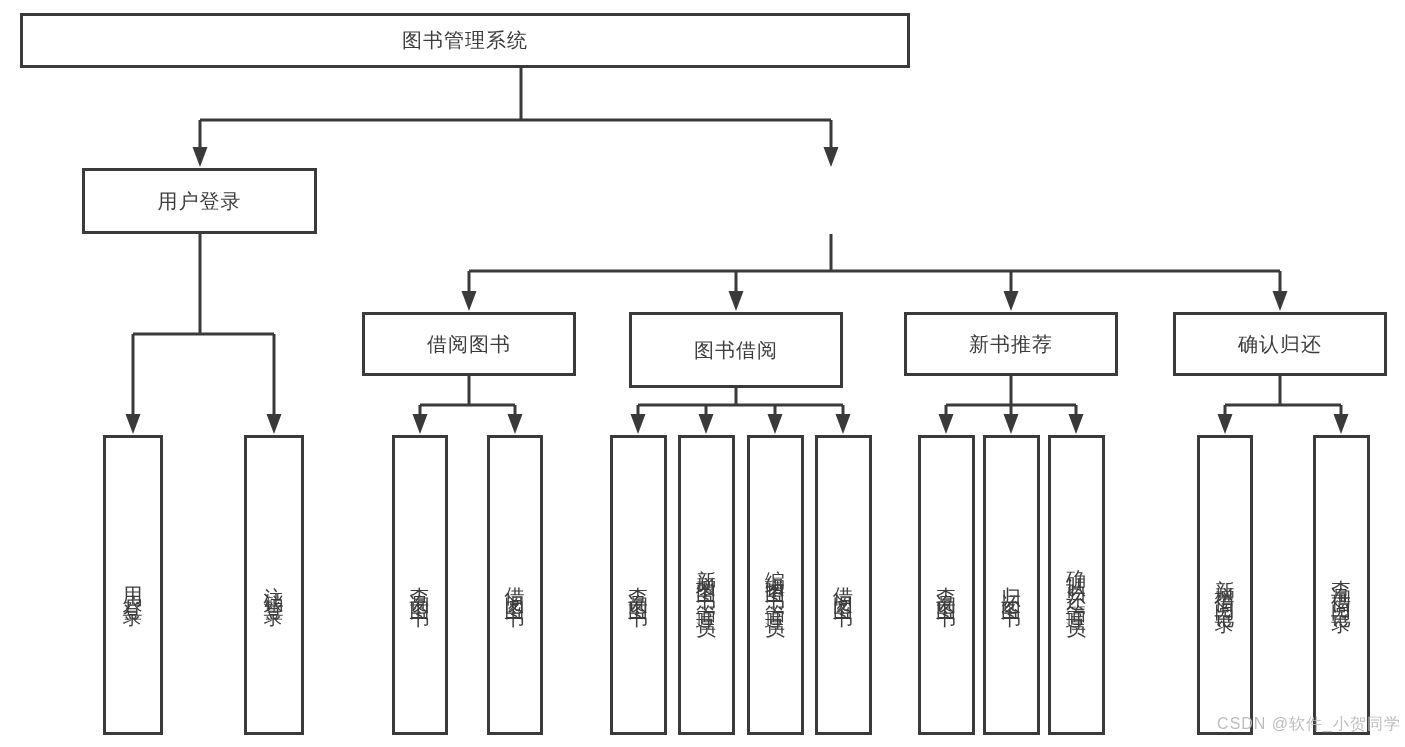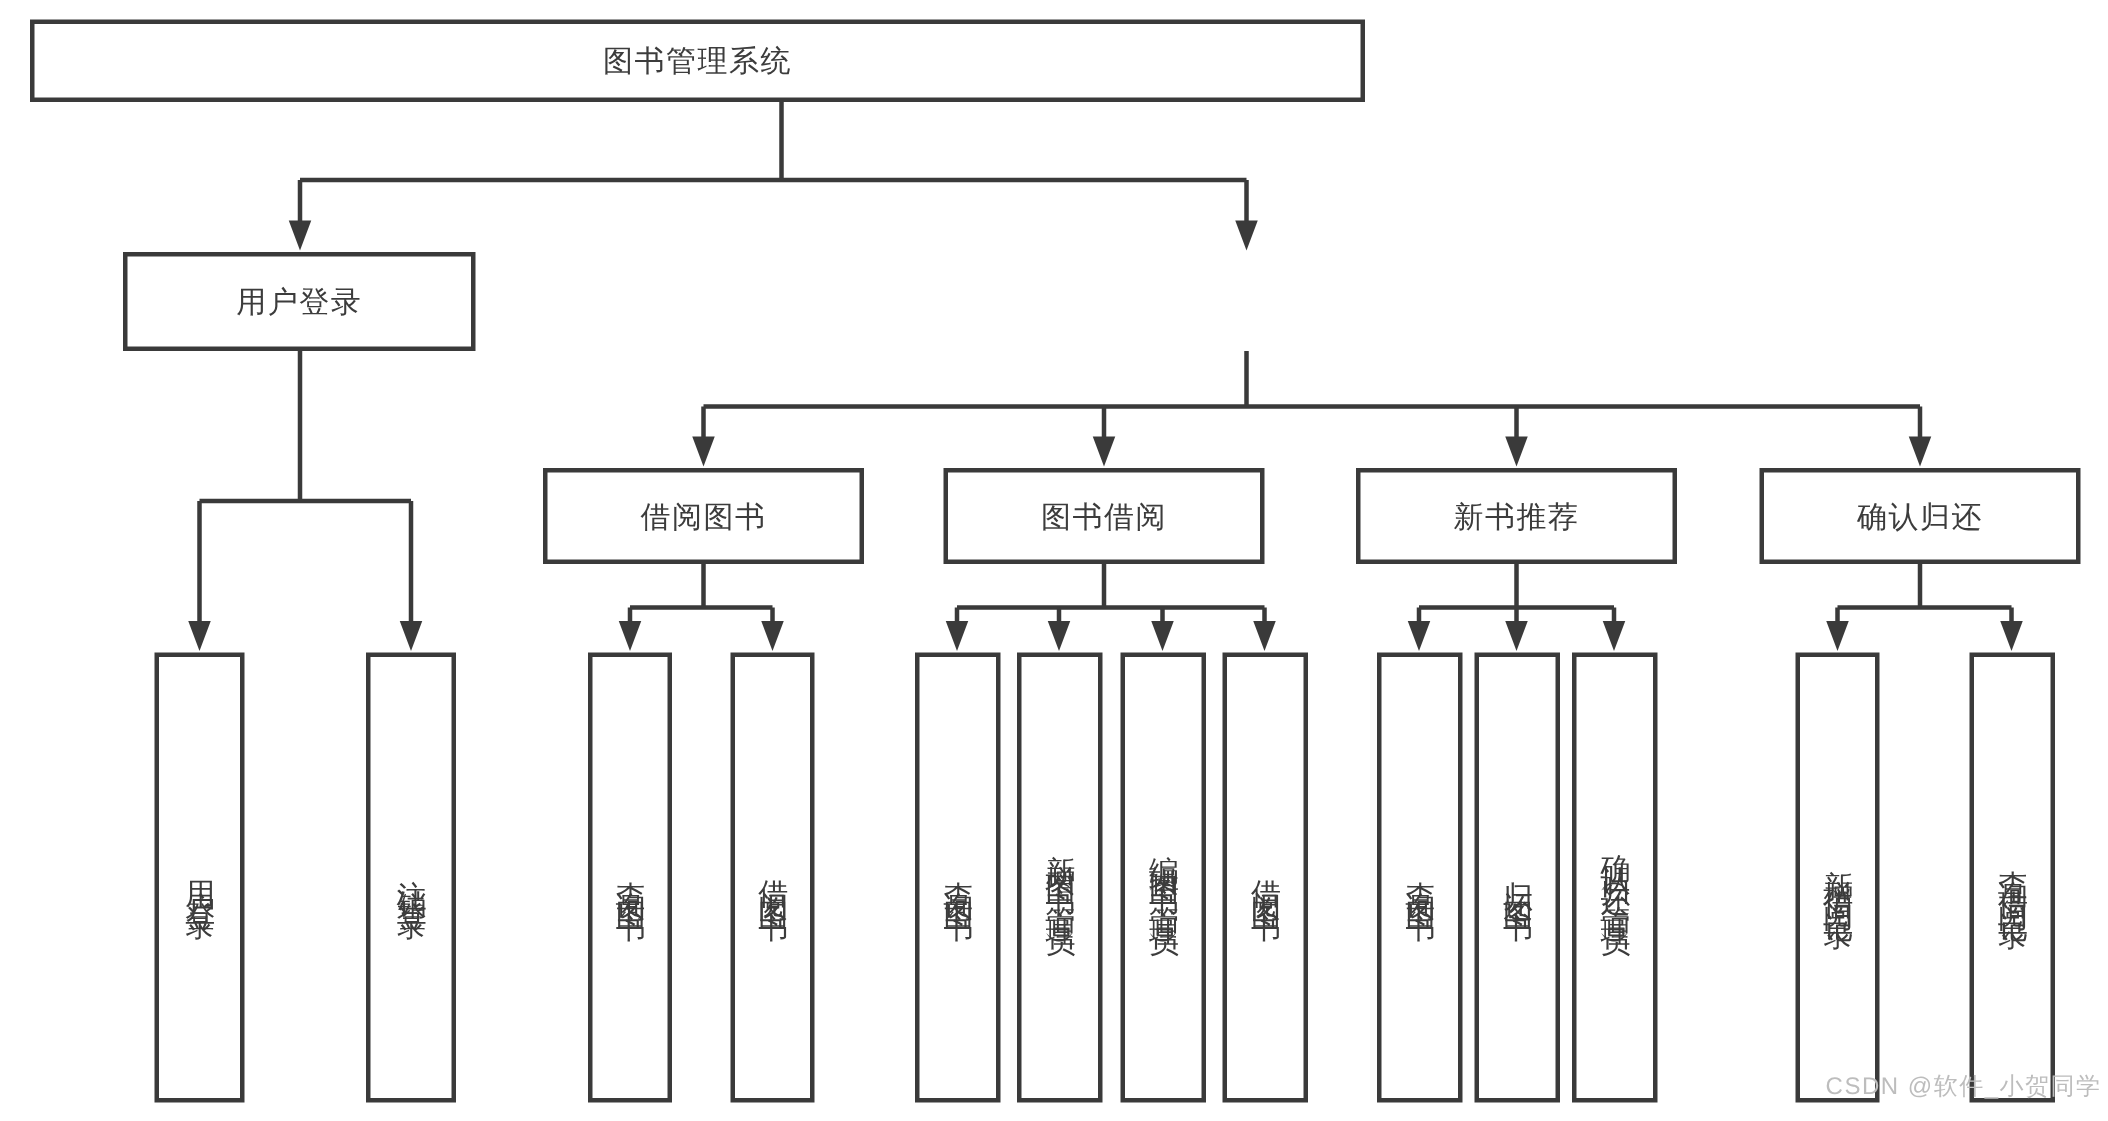--- a/index.html
+++ b/index.html
@@ -101,21 +101,21 @@
     <span class="lbl">图书管理系统</span>
   </div>
 
   <div class="node h" style="left:82px;top:168px;width:235px;height:66px">
     <span class="lbl">用户登录</span>
   </div>
 
   <div class="node h" style="left:362px;top:312px;width:214px;height:64px">
     <span class="lbl">借阅图书</span>
   </div>
-  <div class="node h" style="left:629px;top:312px;width:214px;height:64px">
+  <div class="node h" style="left:629px;top:312px;width:214px;height:76px">
     <span class="lbl">图书借阅</span>
   </div>
   <div class="node h" style="left:904px;top:312px;width:214px;height:64px">
     <span class="lbl">新书推荐</span>
   </div>
   <div class="node h" style="left:1173px;top:312px;width:214px;height:64px">
     <span class="lbl">确认归还</span>
   </div>
 
   <div class="node v" style="left:103px;top:435px;width:60px;height:300px">

